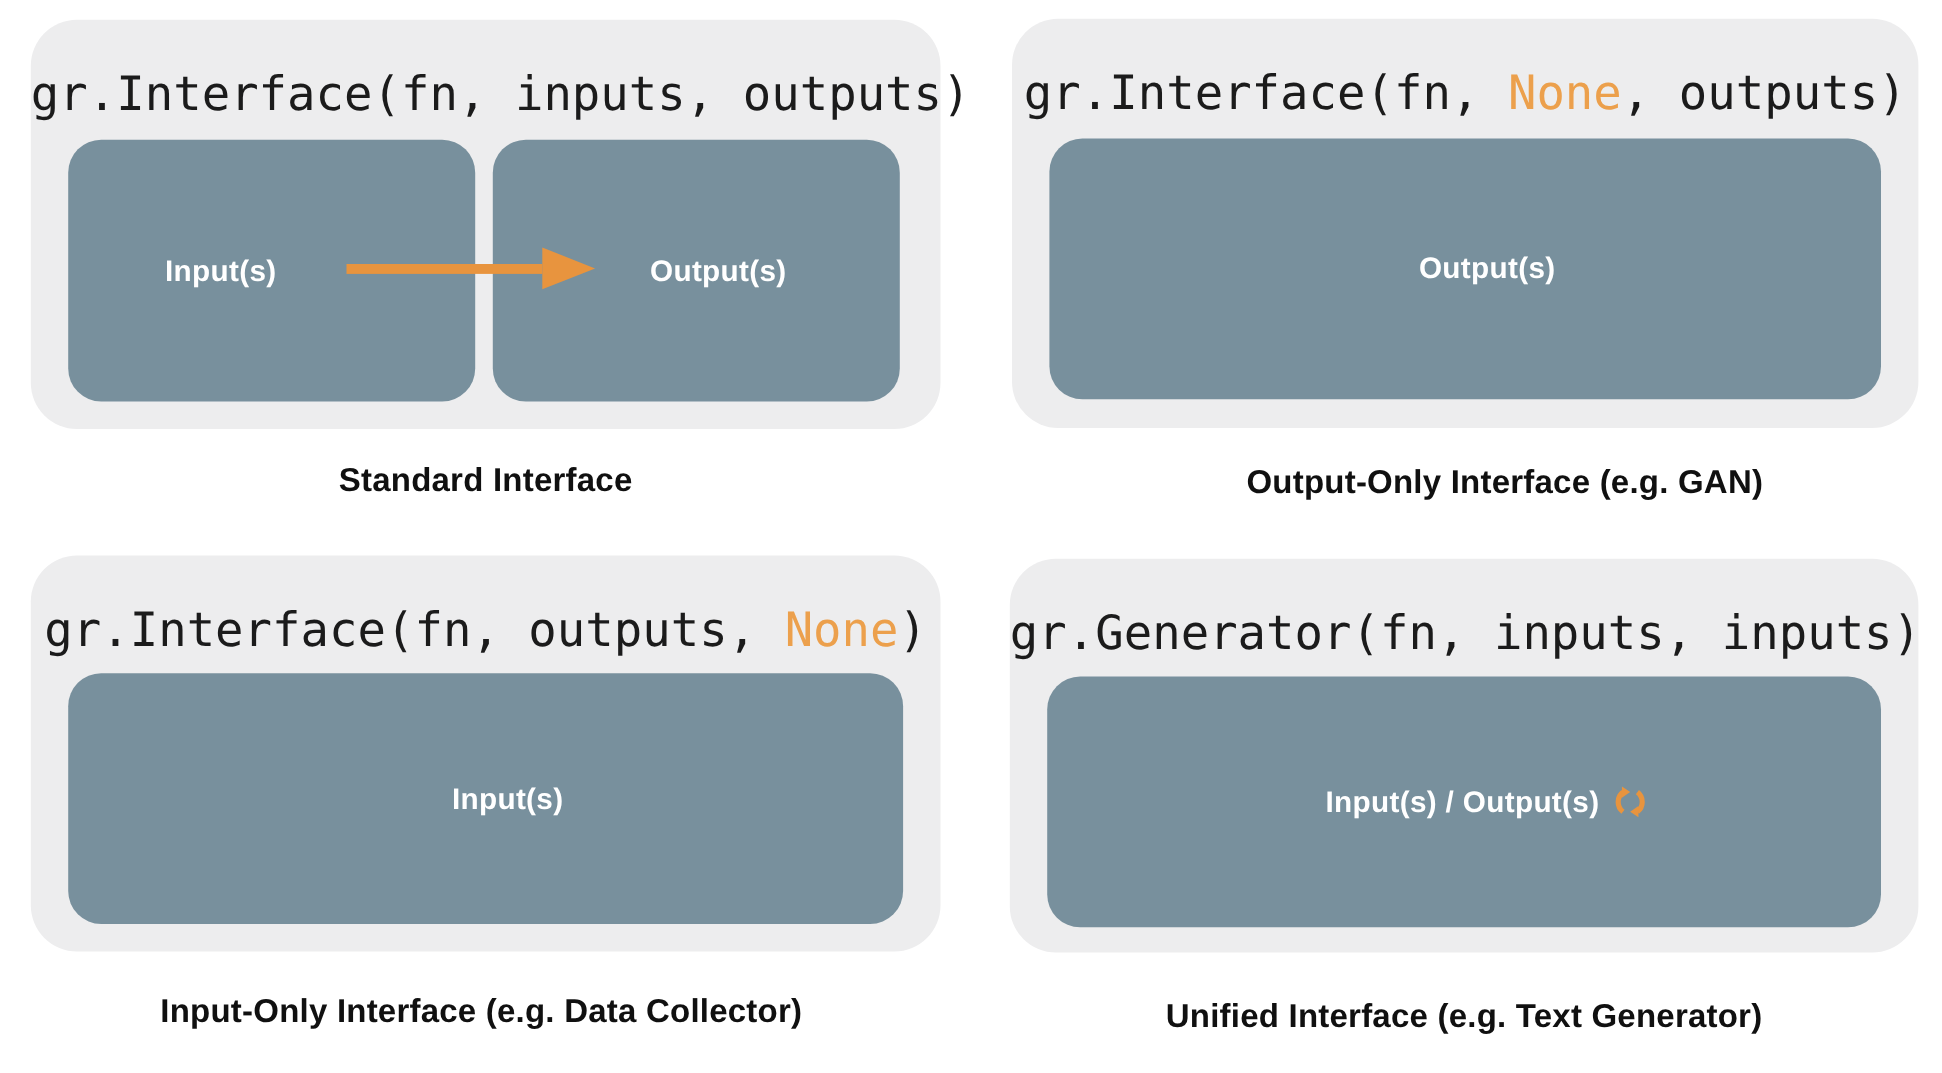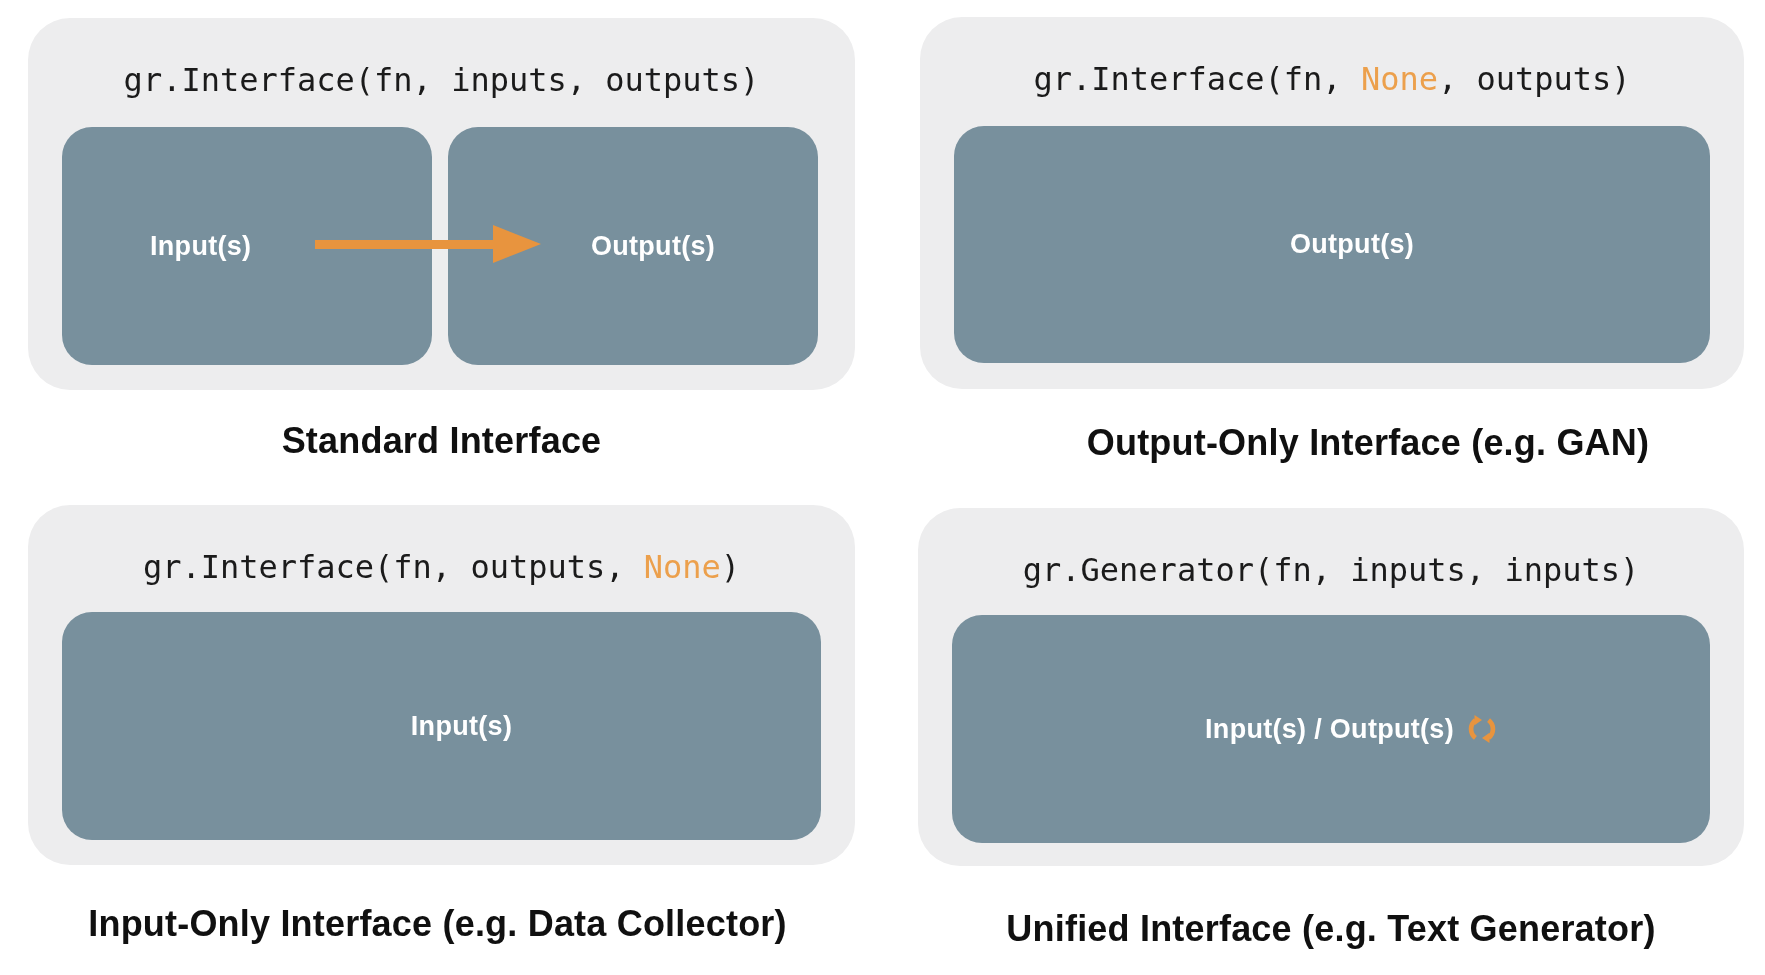--- a/index.html
+++ b/index.html
@@ -27,21 +27,21 @@
   #card-standard   {left:28px;  top:18px;  width:827px; height:372px;}
   #card-outputonly {left:920px; top:17px;  width:824px; height:372px;}
   #card-inputonly  {left:28px;  top:505px; width:827px; height:360px;}
   #card-unified    {left:918px; top:508px; width:826px; height:358px;}
 
   .code-title{
     position:absolute;
     top:42px; left:0; width:100%;
     text-align:center;
     font-family:"DejaVu Sans Mono","Liberation Mono",monospace;
-    font-size:32px;
+    font-size:43px;
     line-height:1.25;
     color:var(--code-text);
     white-space:pre;
   }
   .code-title .kw{ color:var(--keyword-orange); }
 
   .io-box{
     position:absolute;
     background:var(--box-bg);
     border-radius:30px;
@@ -72,21 +72,21 @@
   .arrow-head{
     width:0; height:0;
     border-top:19px solid transparent;
     border-bottom:19px solid transparent;
     border-left:48px solid var(--arrow-orange);
   }
 
   .caption{
     position:absolute;
     text-align:center;
-    font-size:36px;
+    font-size:30px;
     font-weight:bold;
     color:var(--caption-text);
     letter-spacing:0.2px;
   }
   #caption-standard   {left:28px;  top:420px; width:827px;}
   #caption-outputonly {left:956px; top:422px; width:824px;}
   #caption-inputonly  {left:24px;  top:903px; width:827px;}
   #caption-unified    {left:918px; top:908px; width:826px;}
 
   .sync-icon{

